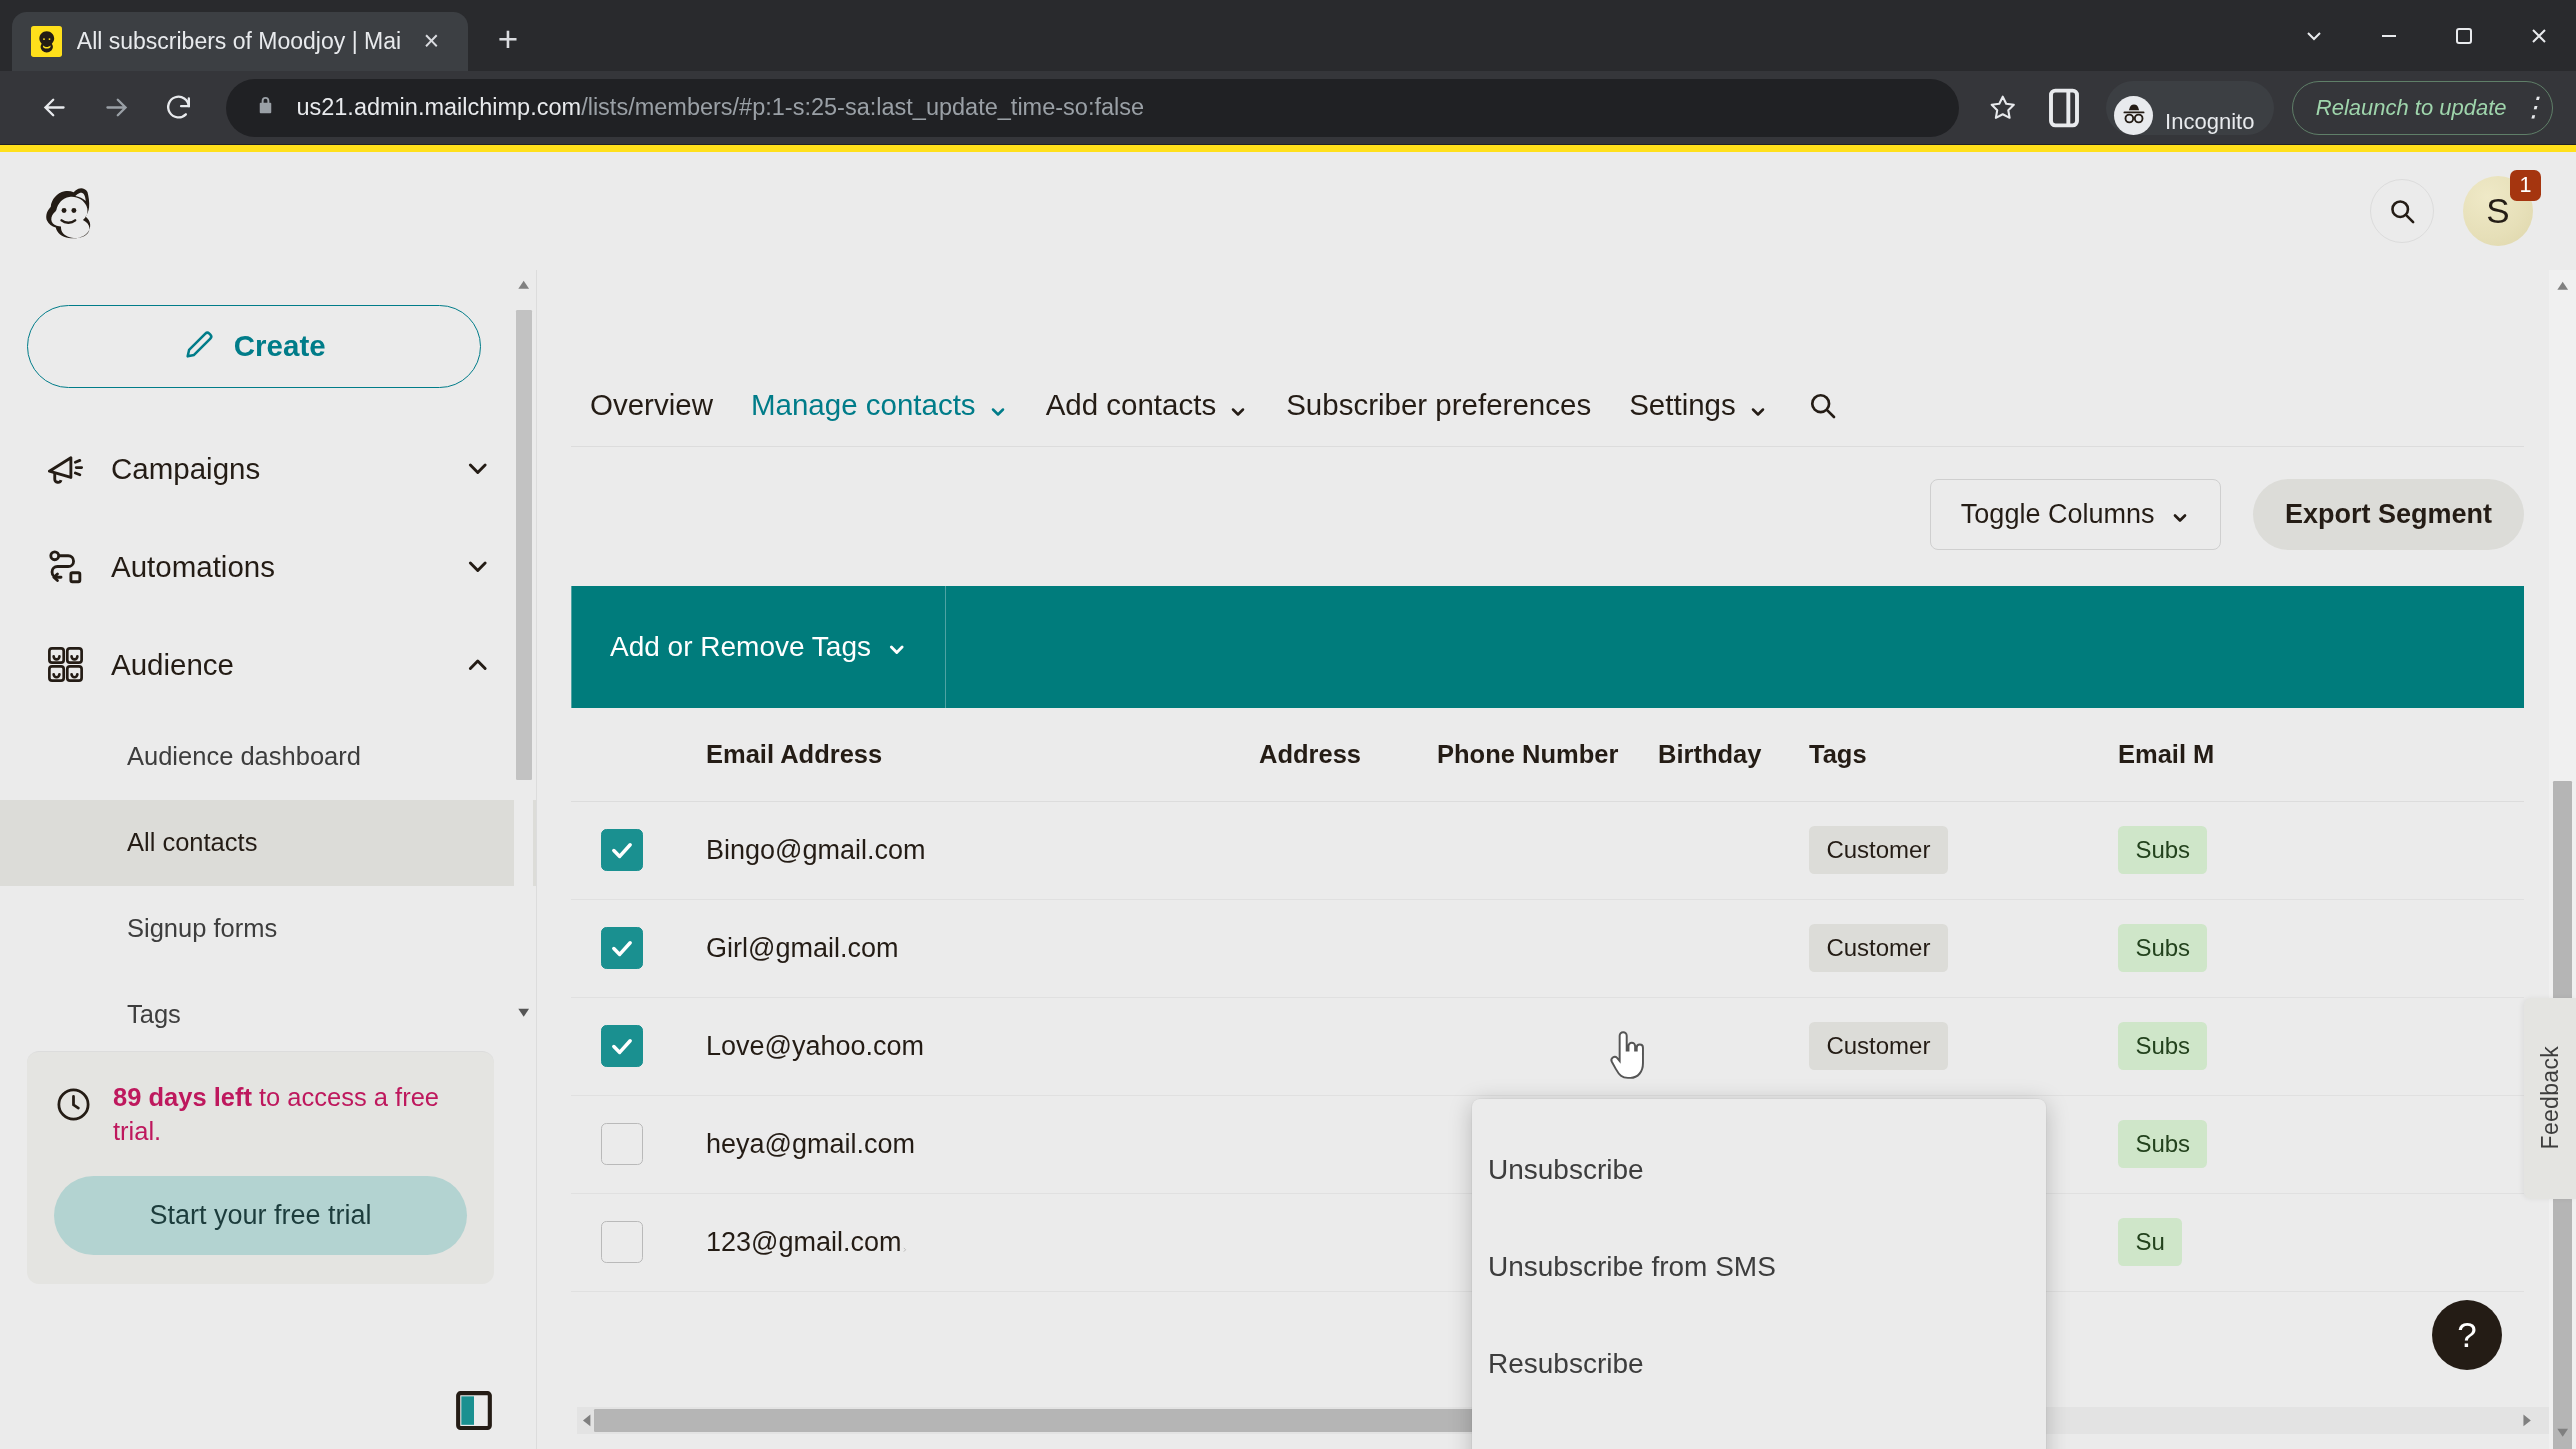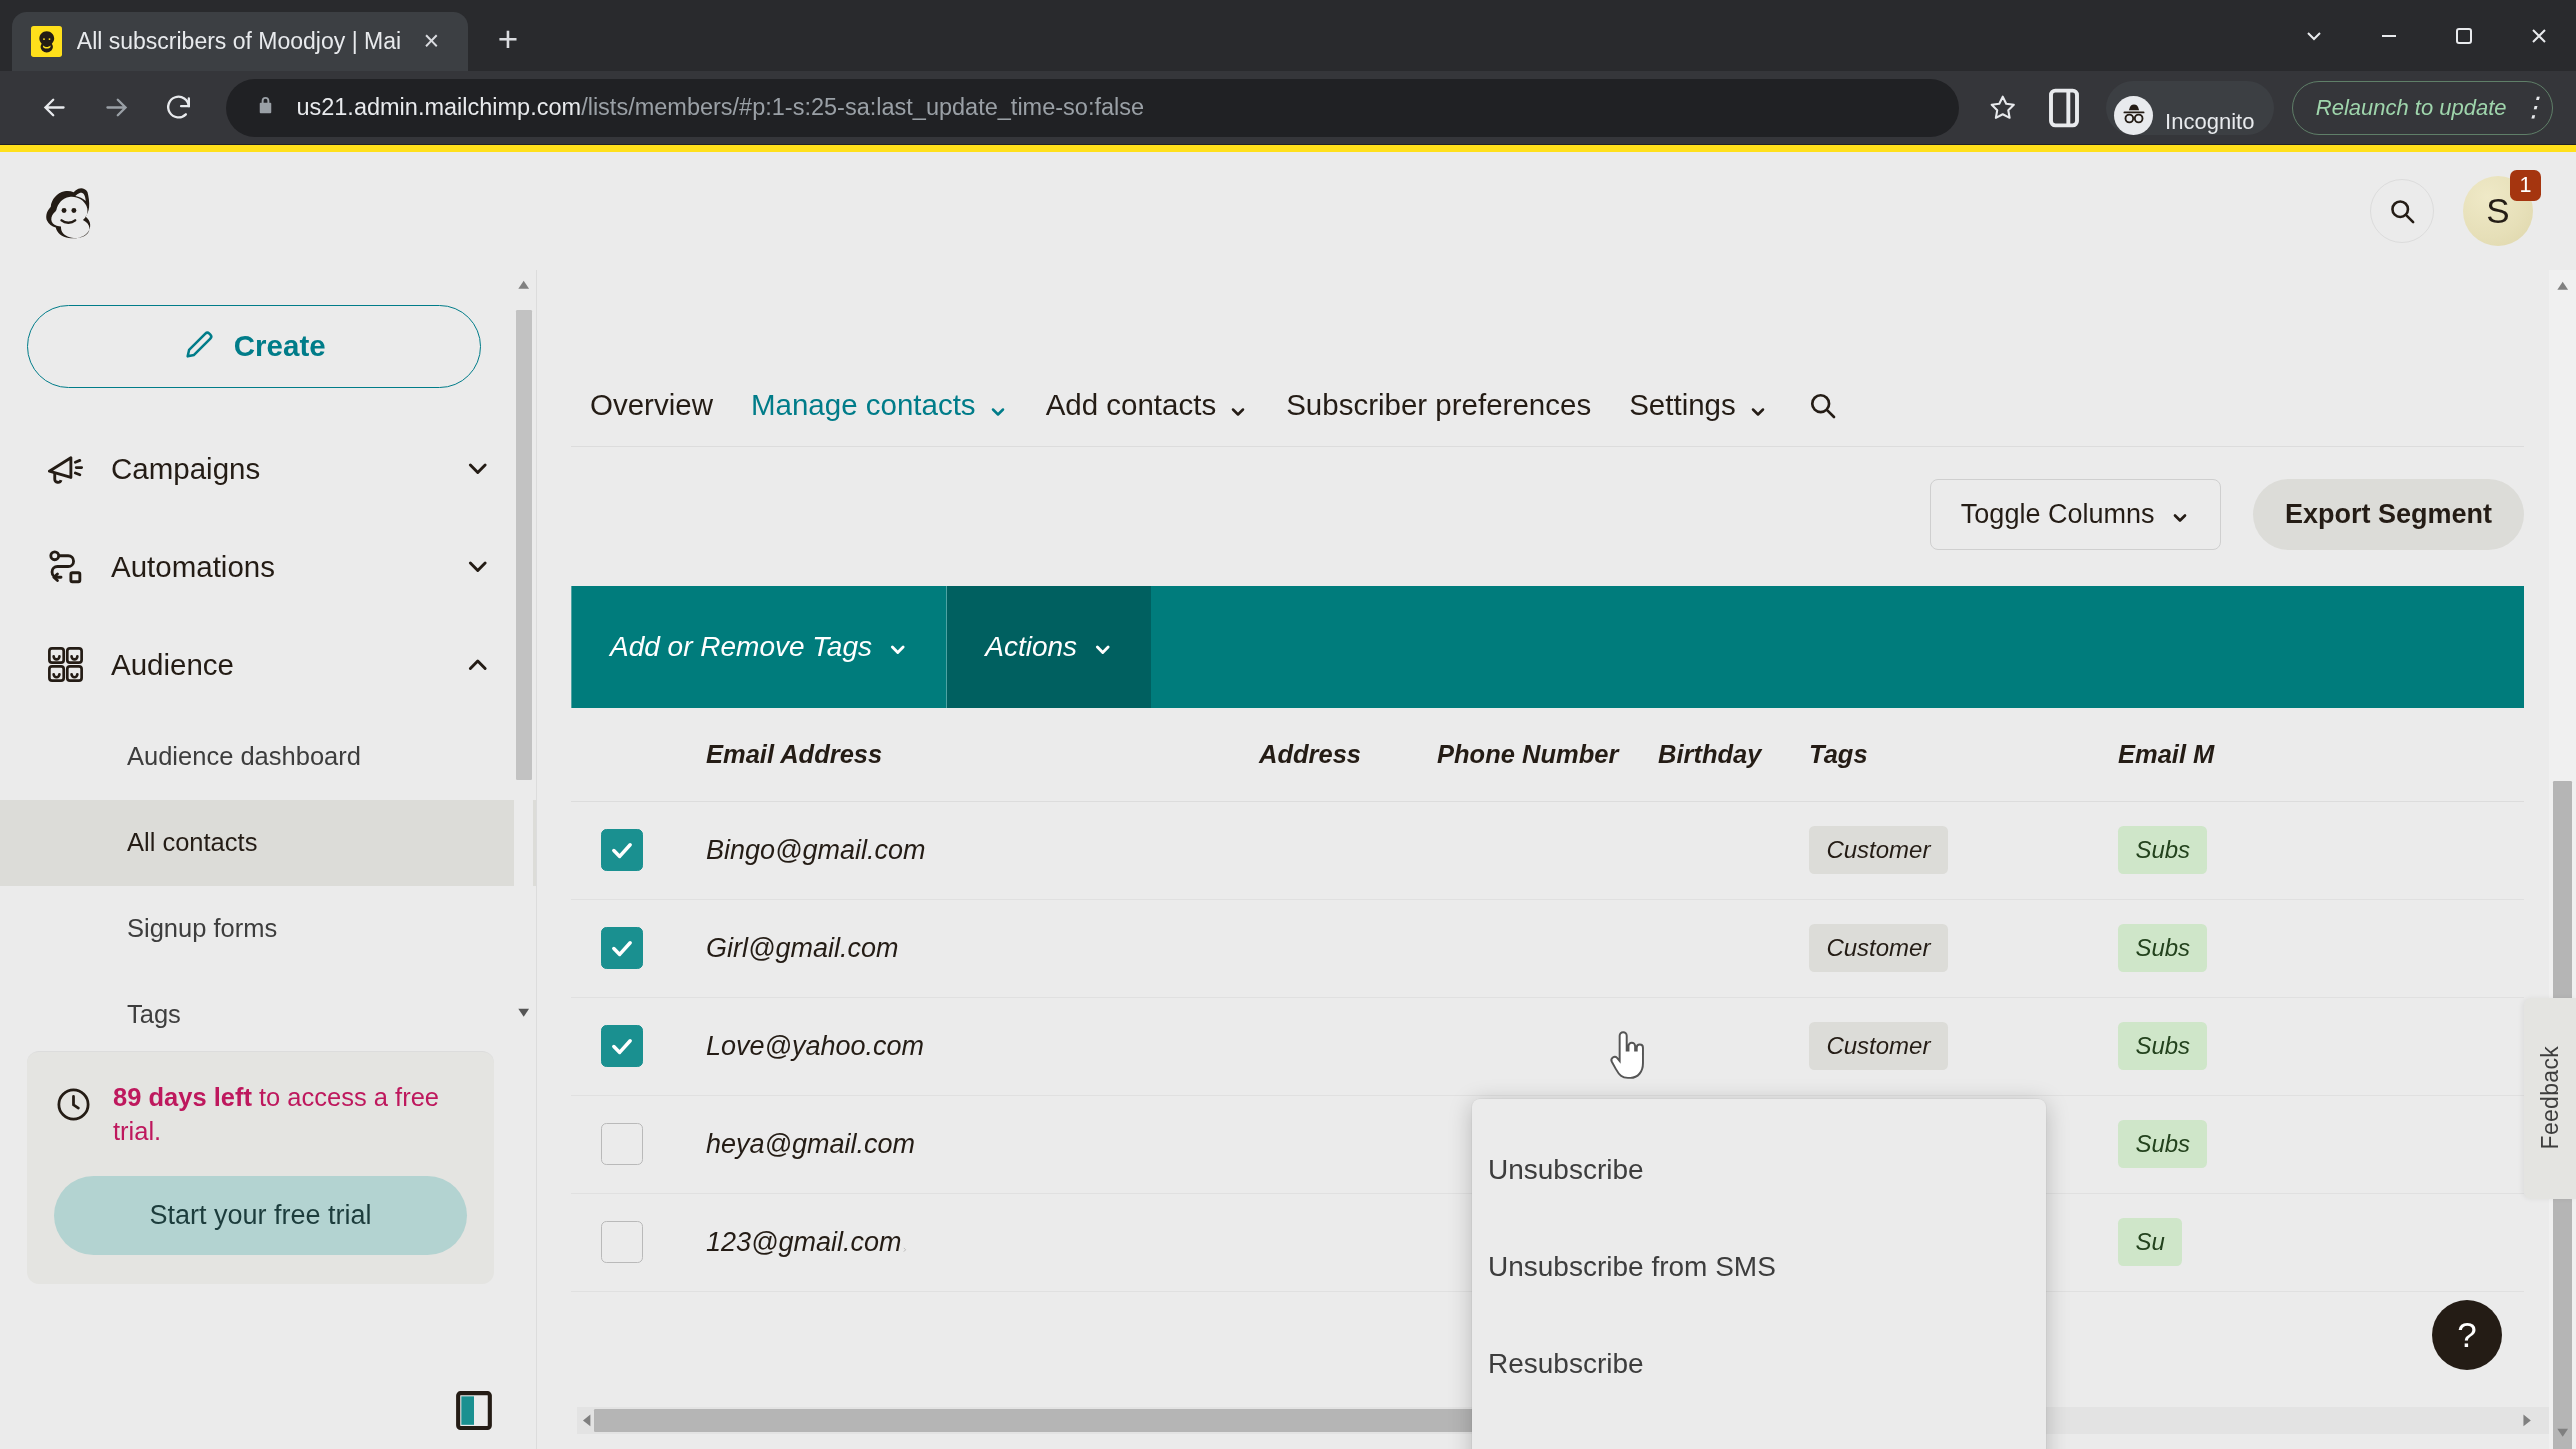--- a/index.html
+++ b/index.html
@@ -192,21 +192,21 @@
     height: 71px; border:1.3px solid #cfcfcf; border-radius: 8px; background:#ebebeb;
     display:flex; align-items:center; gap: 16px; padding: 0 29.5px;
     font-size: 27px; color:#241c15; white-space:nowrap;
   }
   .export-segment {
     height: 71px; border-radius: 40px; background:#dcdcd8;
     display:flex; align-items:center; padding: 0 32px;
     font-size: 27px; color:#241c15; font-weight: 700; white-space:nowrap;
   }
 
-  .table-wrap { margin-top: 36px; position:relative;font-style:italic; }
+  .table-wrap { margin-top: 36px; position:relative; }
   .action-bar {
     height: 122px; background:#007c7c; display:flex; align-items:center;
     margin-right: 52px;
   }
   .action-btn {
     height: 122px; display:flex; align-items:center; gap: 14.8px;
     padding: 0 38px; font-size: 28px; color:#ffffff; white-space:nowrap;
   }
   .action-btn.sep { border-left: 1.3px solid #4fa3a3; border-right: 1.3px solid #4fa3a3; }
   .action-btn.active { background:#006060; }
@@ -598,28 +598,20 @@
 
             <div class="action-bar">
               <div class="action-btn sep">
                 <span>Add or Remove Tags</span>
                 <span class="chev">
                   <svg viewBox="0 0 24 24" fill="none" stroke="#ffffff" stroke-width="3.2" stroke-linecap="round" stroke-linejoin="round">
                       <path d="M6 9l6 6 6-6"></path>
                     </svg>
                 </span>
               </div>
-              <div class="action-btn active">
-                <span>Actions</span>
-                <span class="chev">
-                  <svg viewBox="0 0 24 24" fill="none" stroke="#ffffff" stroke-width="3.2" stroke-linecap="round" stroke-linejoin="round">
-                      <path d="M6 9l6 6 6-6"></path>
-                    </svg>
-                </span>
-              </div>
             </div>
 
             <div class="thead">
               <div class="col-check"></div>
               <div class="col-email th">Email Address</div>
               <div class="col-gap1"></div>
               <div class="col-address th">Address</div>
               <div class="col-phone th">Phone Number</div>
               <div class="col-birthday th">Birthday</div>
               <div class="col-tags th">Tags</div>

